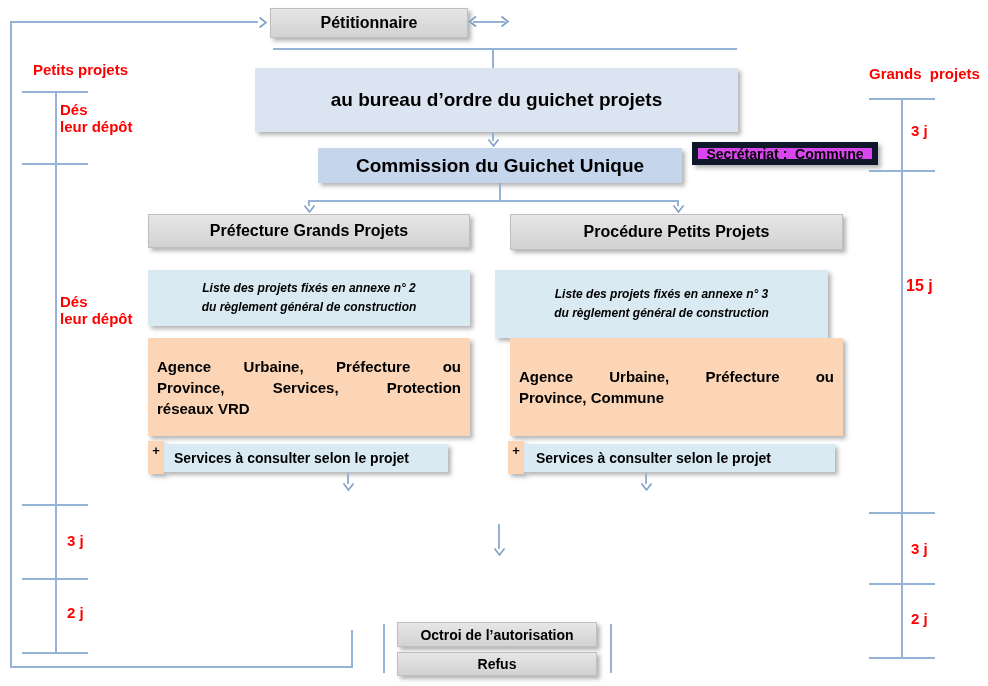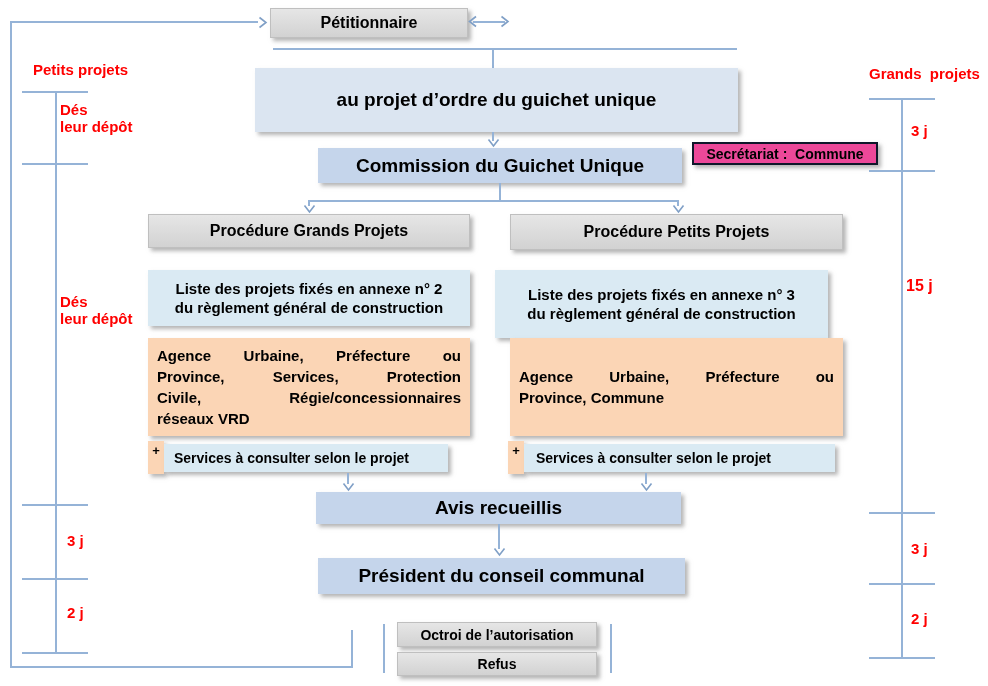--- a/index.html
+++ b/index.html
@@ -11,30 +11,30 @@
     position:absolute;display:flex;flex-direction:column;align-items:center;justify-content:center;
     text-align:center;font-weight:bold;color:#000;
     box-shadow:3px 3px 4px rgba(120,120,120,0.55);
     box-sizing:border-box;
   }
   .grey{background:linear-gradient(#e6e6e6,#d2d2d2);border:1px solid #bfbfbf;}
   .blue-pale{background:#dbe5f1;}
   .blue-med{background:#c5d5eb;}
   .cyan{background:#daeaf3;}
   .orange{background:#fbd5b5;}
-  .green{background:#ec4899;border:2px solid #0f172a;}
+  .green{background:#d946ef;border:6px solid #0f172a;}
   .hline,.vline{position:absolute;background:#95b3d7;}
   .hline{height:2px;}
   .vline{width:2px;}
   .ah{position:absolute;line-height:0;}
   .red{position:absolute;color:#ff0000;font-weight:bold;font-size:15px;line-height:17px;white-space:pre;}
   .jline{display:block;width:100%;text-align:justify;text-align-last:justify;}
   .lline{display:block;width:100%;text-align:left;}
   .agence{align-items:flex-start;text-align:left;padding:5px 9px;font-size:15px;line-height:21px;}
-  .twoline{line-height:19px;font-size:15px;}
+  .twoline{line-height:19px;font-size:12px;font-style:italic;}
 </style>
 </head>
 <body>
 
 <div id="canvas">
 
   <div class="vline" style="left:10px;top:22px;height:645px"></div>
   <div class="hline" style="left:10px;top:666px;width:343px"></div>
   <div class="vline" style="left:351px;top:630px;height:38px"></div>
   <div class="hline" style="left:10px;top:21px;width:248px"></div>
@@ -57,21 +57,21 @@
   <span class="ah" style="left:500px;top:15px">
     <svg width="10" height="13">
         <polyline points="1.5,1.5 8,6.5 1.5,11.5" stroke="#7f9fc6" stroke-width="1.6" fill="none"></polyline>
       </svg>
   </span>
 
   <div class="hline" style="left:273px;top:48px;width:464px"></div>
   <div class="vline" style="left:492px;top:48px;height:20px"></div>
 
   <div class="box blue-pale" style="left:255px;top:68px;width:483px;height:64px;font-size:19px;line-height:26px">
-    <span>au projet d’ordre du guichet unique</span>
+    <span>au bureau d’ordre du guichet projets</span>
   </div>
 
   <div class="vline" style="left:492px;top:132px;height:9px"></div>
   <span class="ah" style="left:487px;top:138px">
     <svg width="13" height="10">
         <polyline points="1.5,1.5 6.5,8 11.5,1.5" stroke="#7f9fc6" stroke-width="1.6" fill="none"></polyline>
       </svg>
   </span>
 
   <div class="box blue-med" style="left:318px;top:148px;width:364px;height:35px;font-size:19px">
@@ -90,39 +90,38 @@
       </svg>
   </span>
   <div class="vline" style="left:677px;top:200px;height:6px"></div>
   <span class="ah" style="left:672px;top:204px">
     <svg width="13" height="10">
         <polyline points="1.5,1.5 6.5,8 11.5,1.5" stroke="#7f9fc6" stroke-width="1.6" fill="none"></polyline>
       </svg>
   </span>
 
   <div class="box grey" style="left:148px;top:214px;width:322px;height:34px;font-size:16px">
-    <span>Procédure Grands Projets</span>
+    <span>Préfecture Grands Projets</span>
   </div>
   <div class="box grey" style="left:510px;top:214px;width:333px;height:36px;font-size:16px">
     <span>Procédure Petits Projets</span>
   </div>
 
   <div class="box cyan twoline" style="left:148px;top:270px;width:322px;height:56px">
     <span>Liste des projets fixés en annexe n° 2</span>
     <span>du règlement général de construction</span>
   </div>
   <div class="box cyan twoline" style="left:495px;top:270px;width:333px;height:68px">
     <span>Liste des projets fixés en annexe n° 3</span>
     <span>du règlement général de construction</span>
   </div>
 
   <div class="box orange agence" style="left:148px;top:338px;width:322px;height:98px">
     <span class="jline">Agence Urbaine, Préfecture ou</span>
     <span class="jline">Province, Services, Protection</span>
-    <span class="jline">Civile, Régie/concessionnaires</span>
     <span class="lline">réseaux VRD</span>
   </div>
   <div class="box orange agence" style="left:510px;top:338px;width:333px;height:98px">
     <span class="jline">Agence Urbaine, Préfecture ou</span>
     <span class="lline">Province, Commune</span>
   </div>
 
   <div class="box orange" style="left:148px;top:441px;width:16px;height:33px;font-size:13px;justify-content:flex-start;padding-top:2px">
     <span>+</span>
   </div>
@@ -142,34 +141,28 @@
         <polyline points="1.5,1.5 6.5,8 11.5,1.5" stroke="#7f9fc6" stroke-width="1.6" fill="none"></polyline>
       </svg>
   </span>
   <div class="vline" style="left:645px;top:473px;height:11px"></div>
   <span class="ah" style="left:640px;top:482px">
     <svg width="13" height="10">
         <polyline points="1.5,1.5 6.5,8 11.5,1.5" stroke="#7f9fc6" stroke-width="1.6" fill="none"></polyline>
       </svg>
   </span>
 
-  <div class="box blue-med" style="left:316px;top:492px;width:365px;height:32px;font-size:19px">
-    <span>Avis recueillis</span>
-  </div>
 
   <div class="vline" style="left:498px;top:524px;height:25px"></div>
   <span class="ah" style="left:493px;top:547px">
     <svg width="13" height="10">
         <polyline points="1.5,1.5 6.5,8 11.5,1.5" stroke="#7f9fc6" stroke-width="1.6" fill="none"></polyline>
       </svg>
   </span>
 
-  <div class="box blue-med" style="left:318px;top:558px;width:367px;height:36px;font-size:19px">
-    <span>Président du conseil communal</span>
-  </div>
 
   <div class="vline" style="left:383px;top:624px;height:49px"></div>
   <div class="vline" style="left:610px;top:624px;height:49px"></div>
   <div class="box grey" style="left:397px;top:622px;width:200px;height:25px;font-size:14px">
     <span>Octroi de l’autorisation</span>
   </div>
   <div class="box grey" style="left:397px;top:652px;width:200px;height:24px;font-size:14px">
     <span>Refus</span>
   </div>
 

